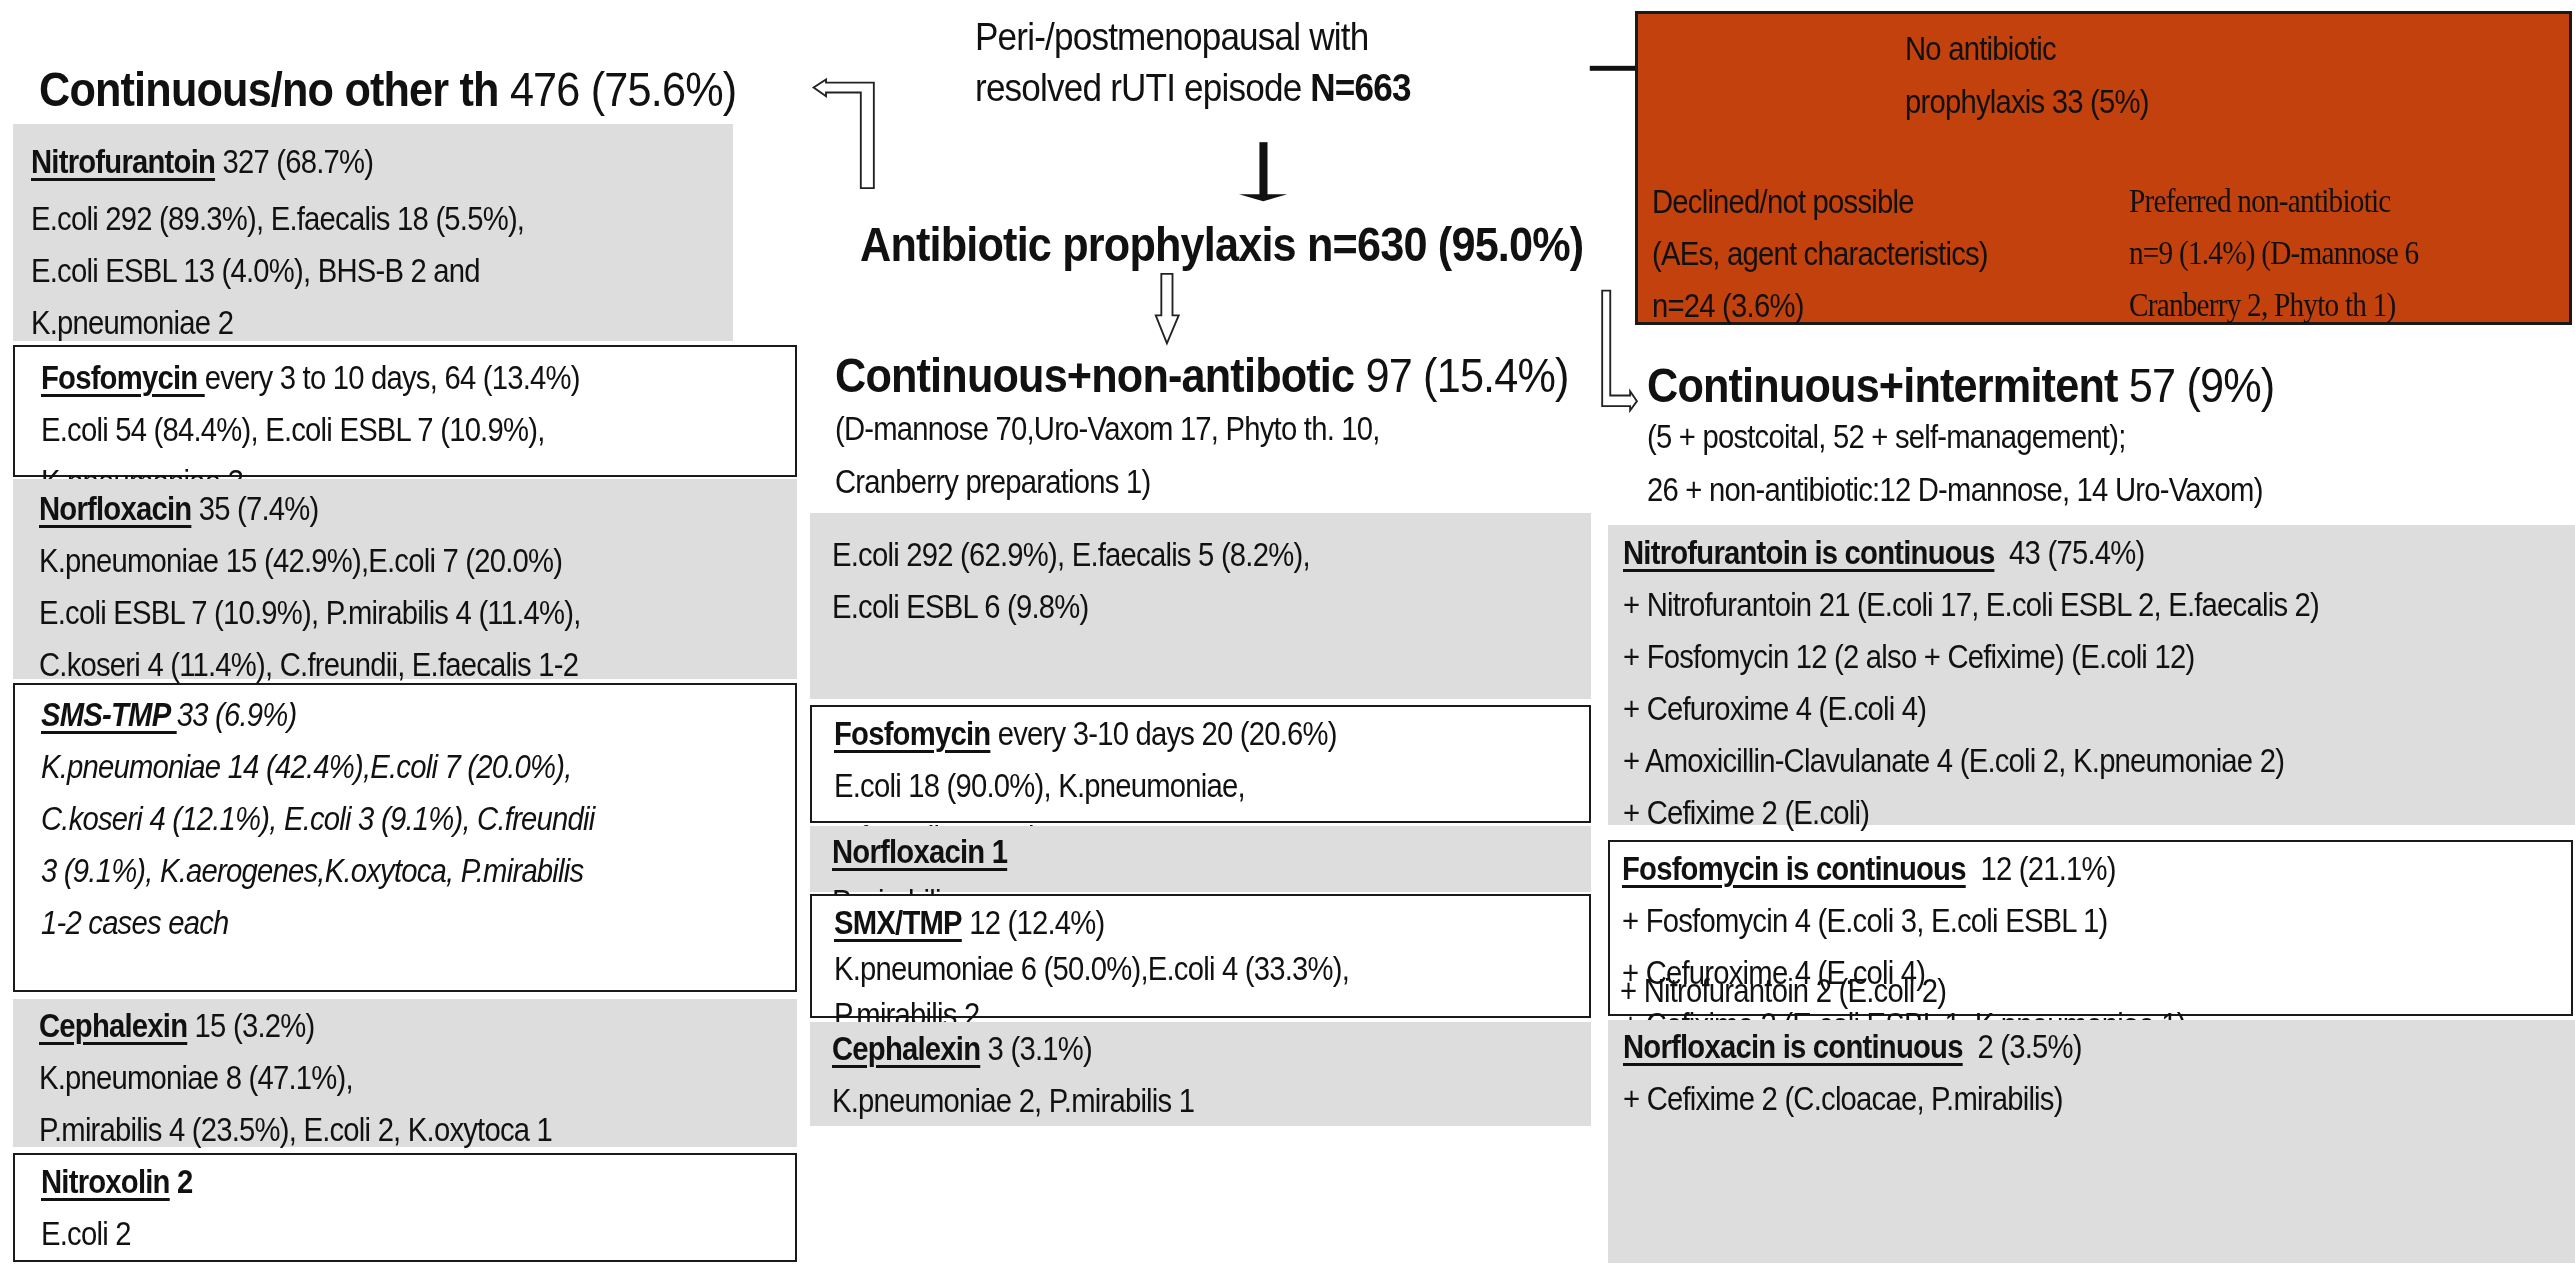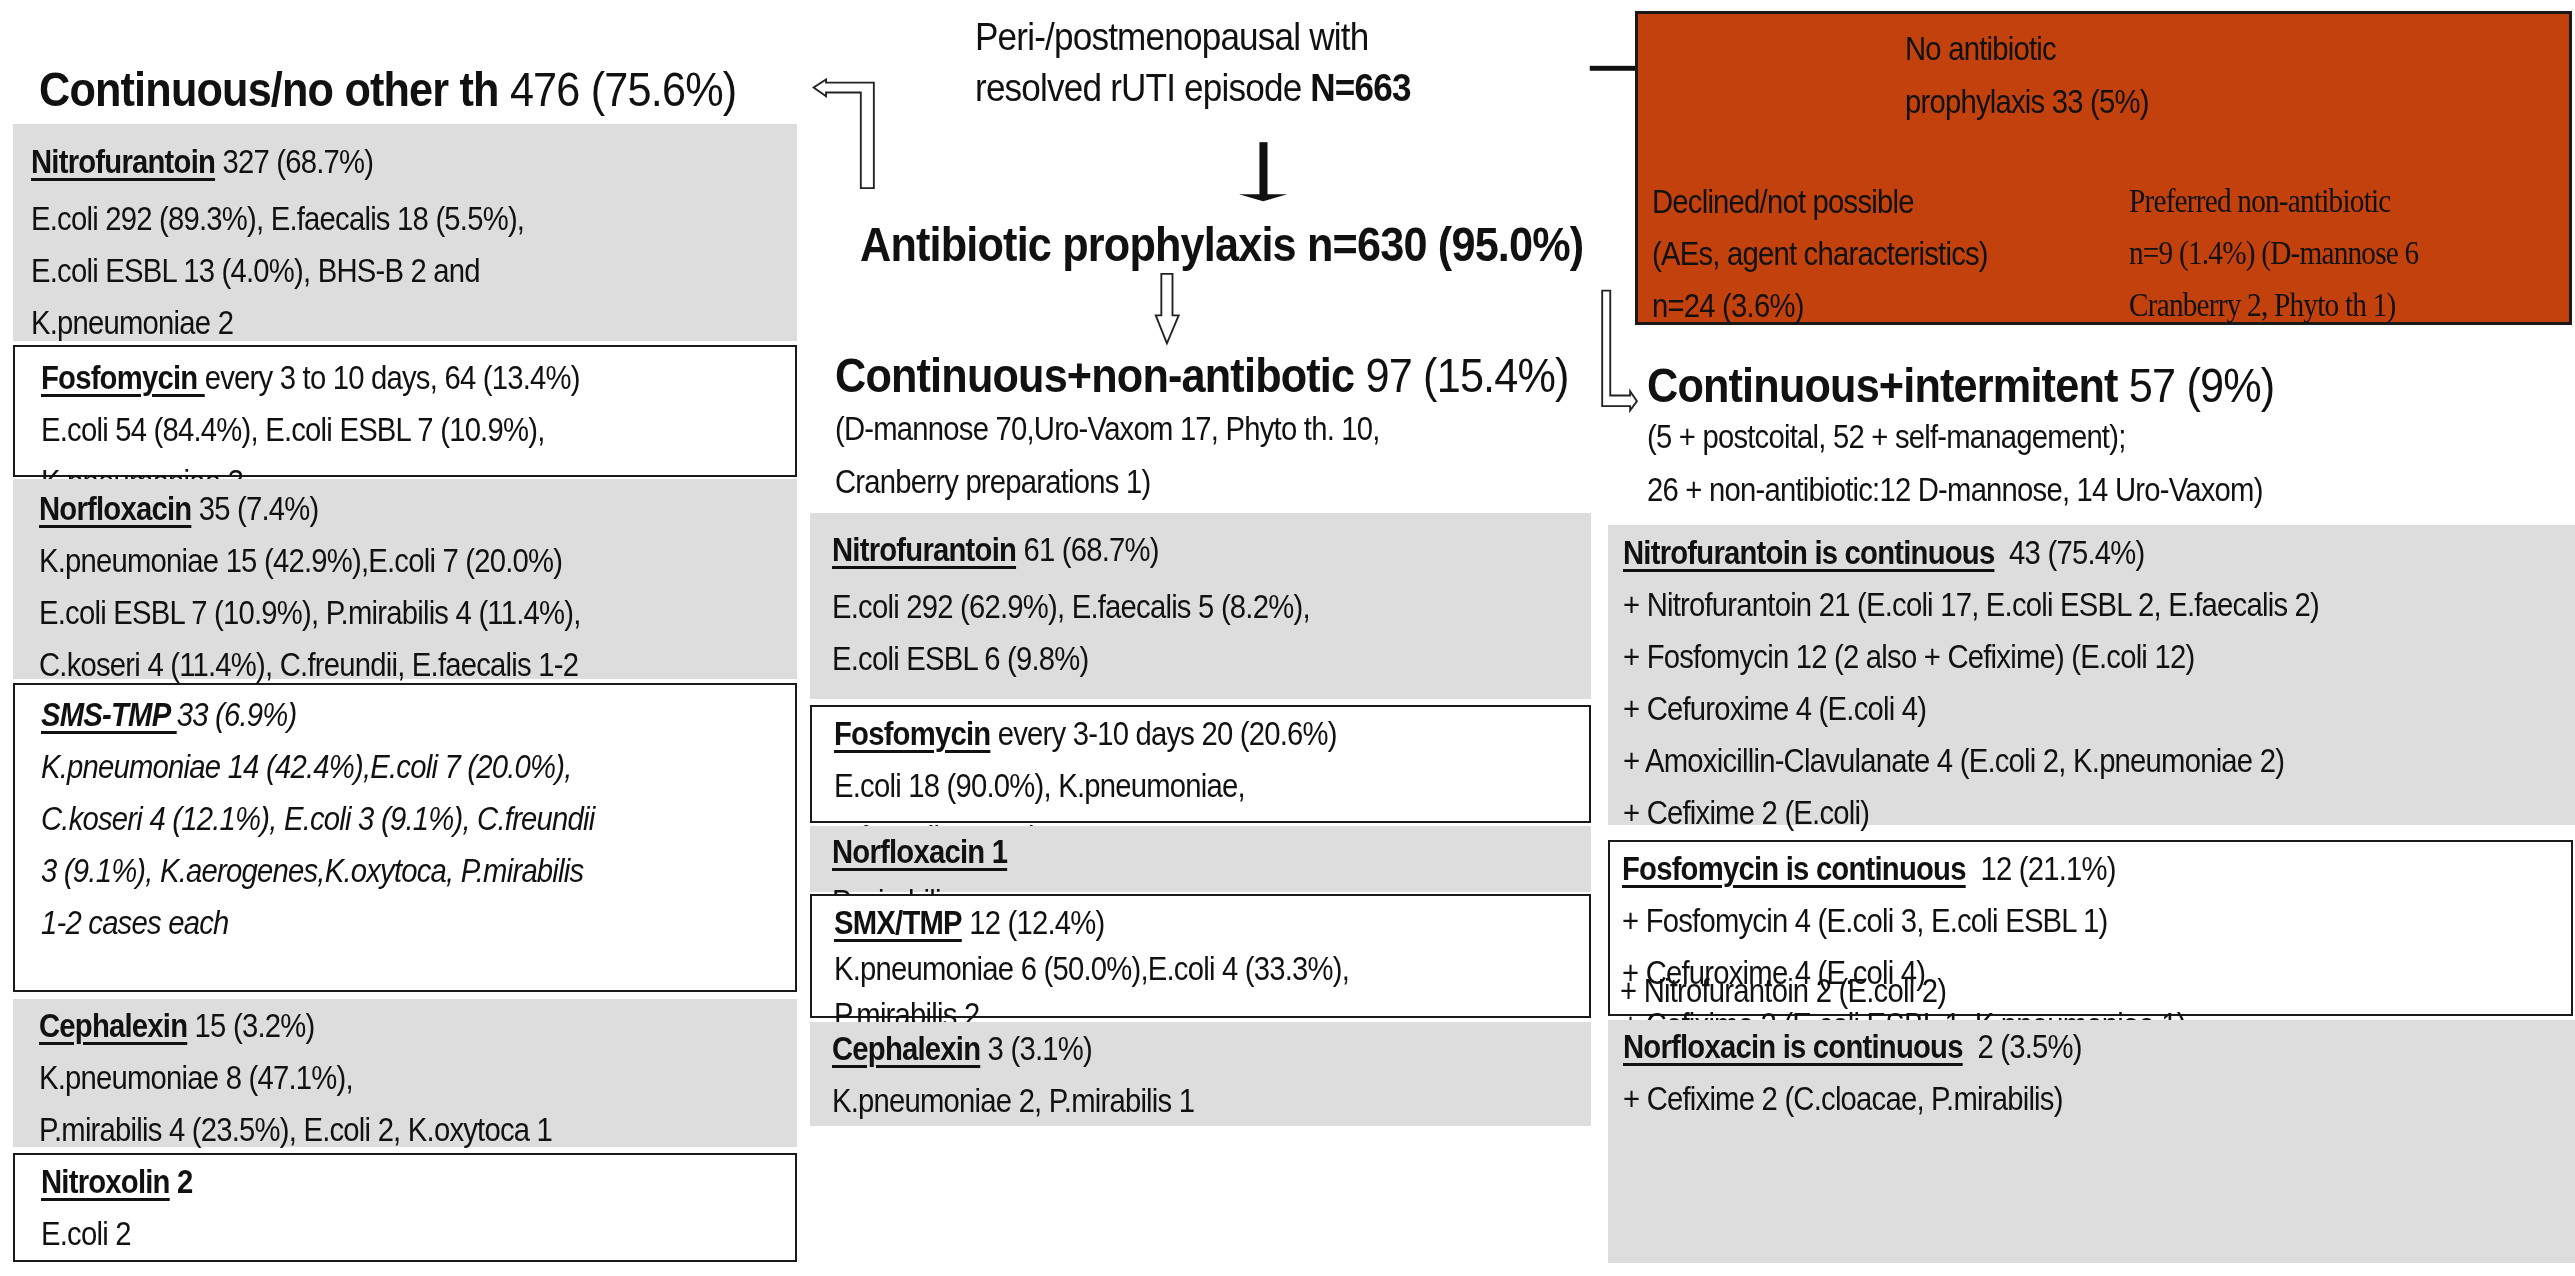--- a/index.html
+++ b/index.html
@@ -85,21 +85,21 @@
     <span class="cond" style="display:block;">Cranberry 2, Phyto th 1)</span>
   </div>
 </div>
 
 <div class="abs hdr" style="left:39px; top:62px; line-height:56px;">
   <span class="cond" style="transform:scaleX(0.9);">
     <span class="b">Continuous/no other th</span><span> 476 (75.6%)</span>
   </span>
 </div>
 
-<div class="box gray" style="left:13px; top:124px; width:784px; height:217px;padding-left:18px;">
+<div class="box gray" style="left:13px; top:124px; width:720px; height:217px;padding-left:18px;">
   <span class="line"><span class="cond"><span class="drug">Nitrofurantoin</span><span> 327 (68.7%)</span></span></span>
   <span class="line" style="margin-top:5px;"><span class="cond">E.coli 292 (89.3%), E.faecalis 18 (5.5%),</span></span>
   <span class="line"><span class="cond">E.coli ESBL 13 (4.0%), BHS-B 2 and</span></span>
   <span class="line"><span class="cond">K.pneumoniae 2</span></span>
 </div>
 
 <div class="box white" style="left:13px; top:345px; width:784px; height:132px; padding-top:3.7px;">
   <span class="line"><span class="cond"><span class="drug">Fosfomycin </span><span>every 3 to 10 days, 64 (13.4%)</span></span></span>
   <span class="line"><span class="cond">E.coli 54 (84.4%), E.coli ESBL 7 (10.9%),</span></span>
   <span class="line"><span class="cond">K.pneumoniae 3</span></span>
@@ -135,21 +135,20 @@
   <span class="cond" style="transform:scaleX(0.9);">
     <span class="b">Continuous+non-antibotic</span><span> 97 (15.4%)</span>
   </span>
 </div>
 <div class="abs txt" style="left:835px; top:402px; line-height:53px;">
   <span class="cond" style="display:block;">(D-mannose 70,Uro-Vaxom 17, Phyto th. 10,</span>
   <span class="cond" style="display:block;">Cranberry preparations 1)</span>
 </div>
 
 <div class="box gray" style="left:810px; top:513px; width:781px; height:186px; padding-top:10px; padding-left:22.4px;">
-  <span class="line"><span class="cond"><span class="drug">Nitrofurantoin</span><span> 61 (68.7%)</span></span></span>
   <span class="line" style="margin-top:5px;"><span class="cond">E.coli 292 (62.9%), E.faecalis 5 (8.2%),</span></span>
   <span class="line"><span class="cond">E.coli ESBL 6 (9.8%)</span></span>
 </div>
 
 <div class="box white" style="left:810px; top:705px; width:781px; height:118px; padding-top:0px; padding-left:22.4px;">
   <span class="line"><span class="cond"><span class="drug">Fosfomycin</span><span> every 3-10 days 20 (20.6%)</span></span></span>
   <span class="line"><span class="cond">E.coli 18 (90.0%), K.pneumoniae,</span></span>
   <span class="line"><span class="cond">E.faecalis 1 each</span></span>
 </div>
 

